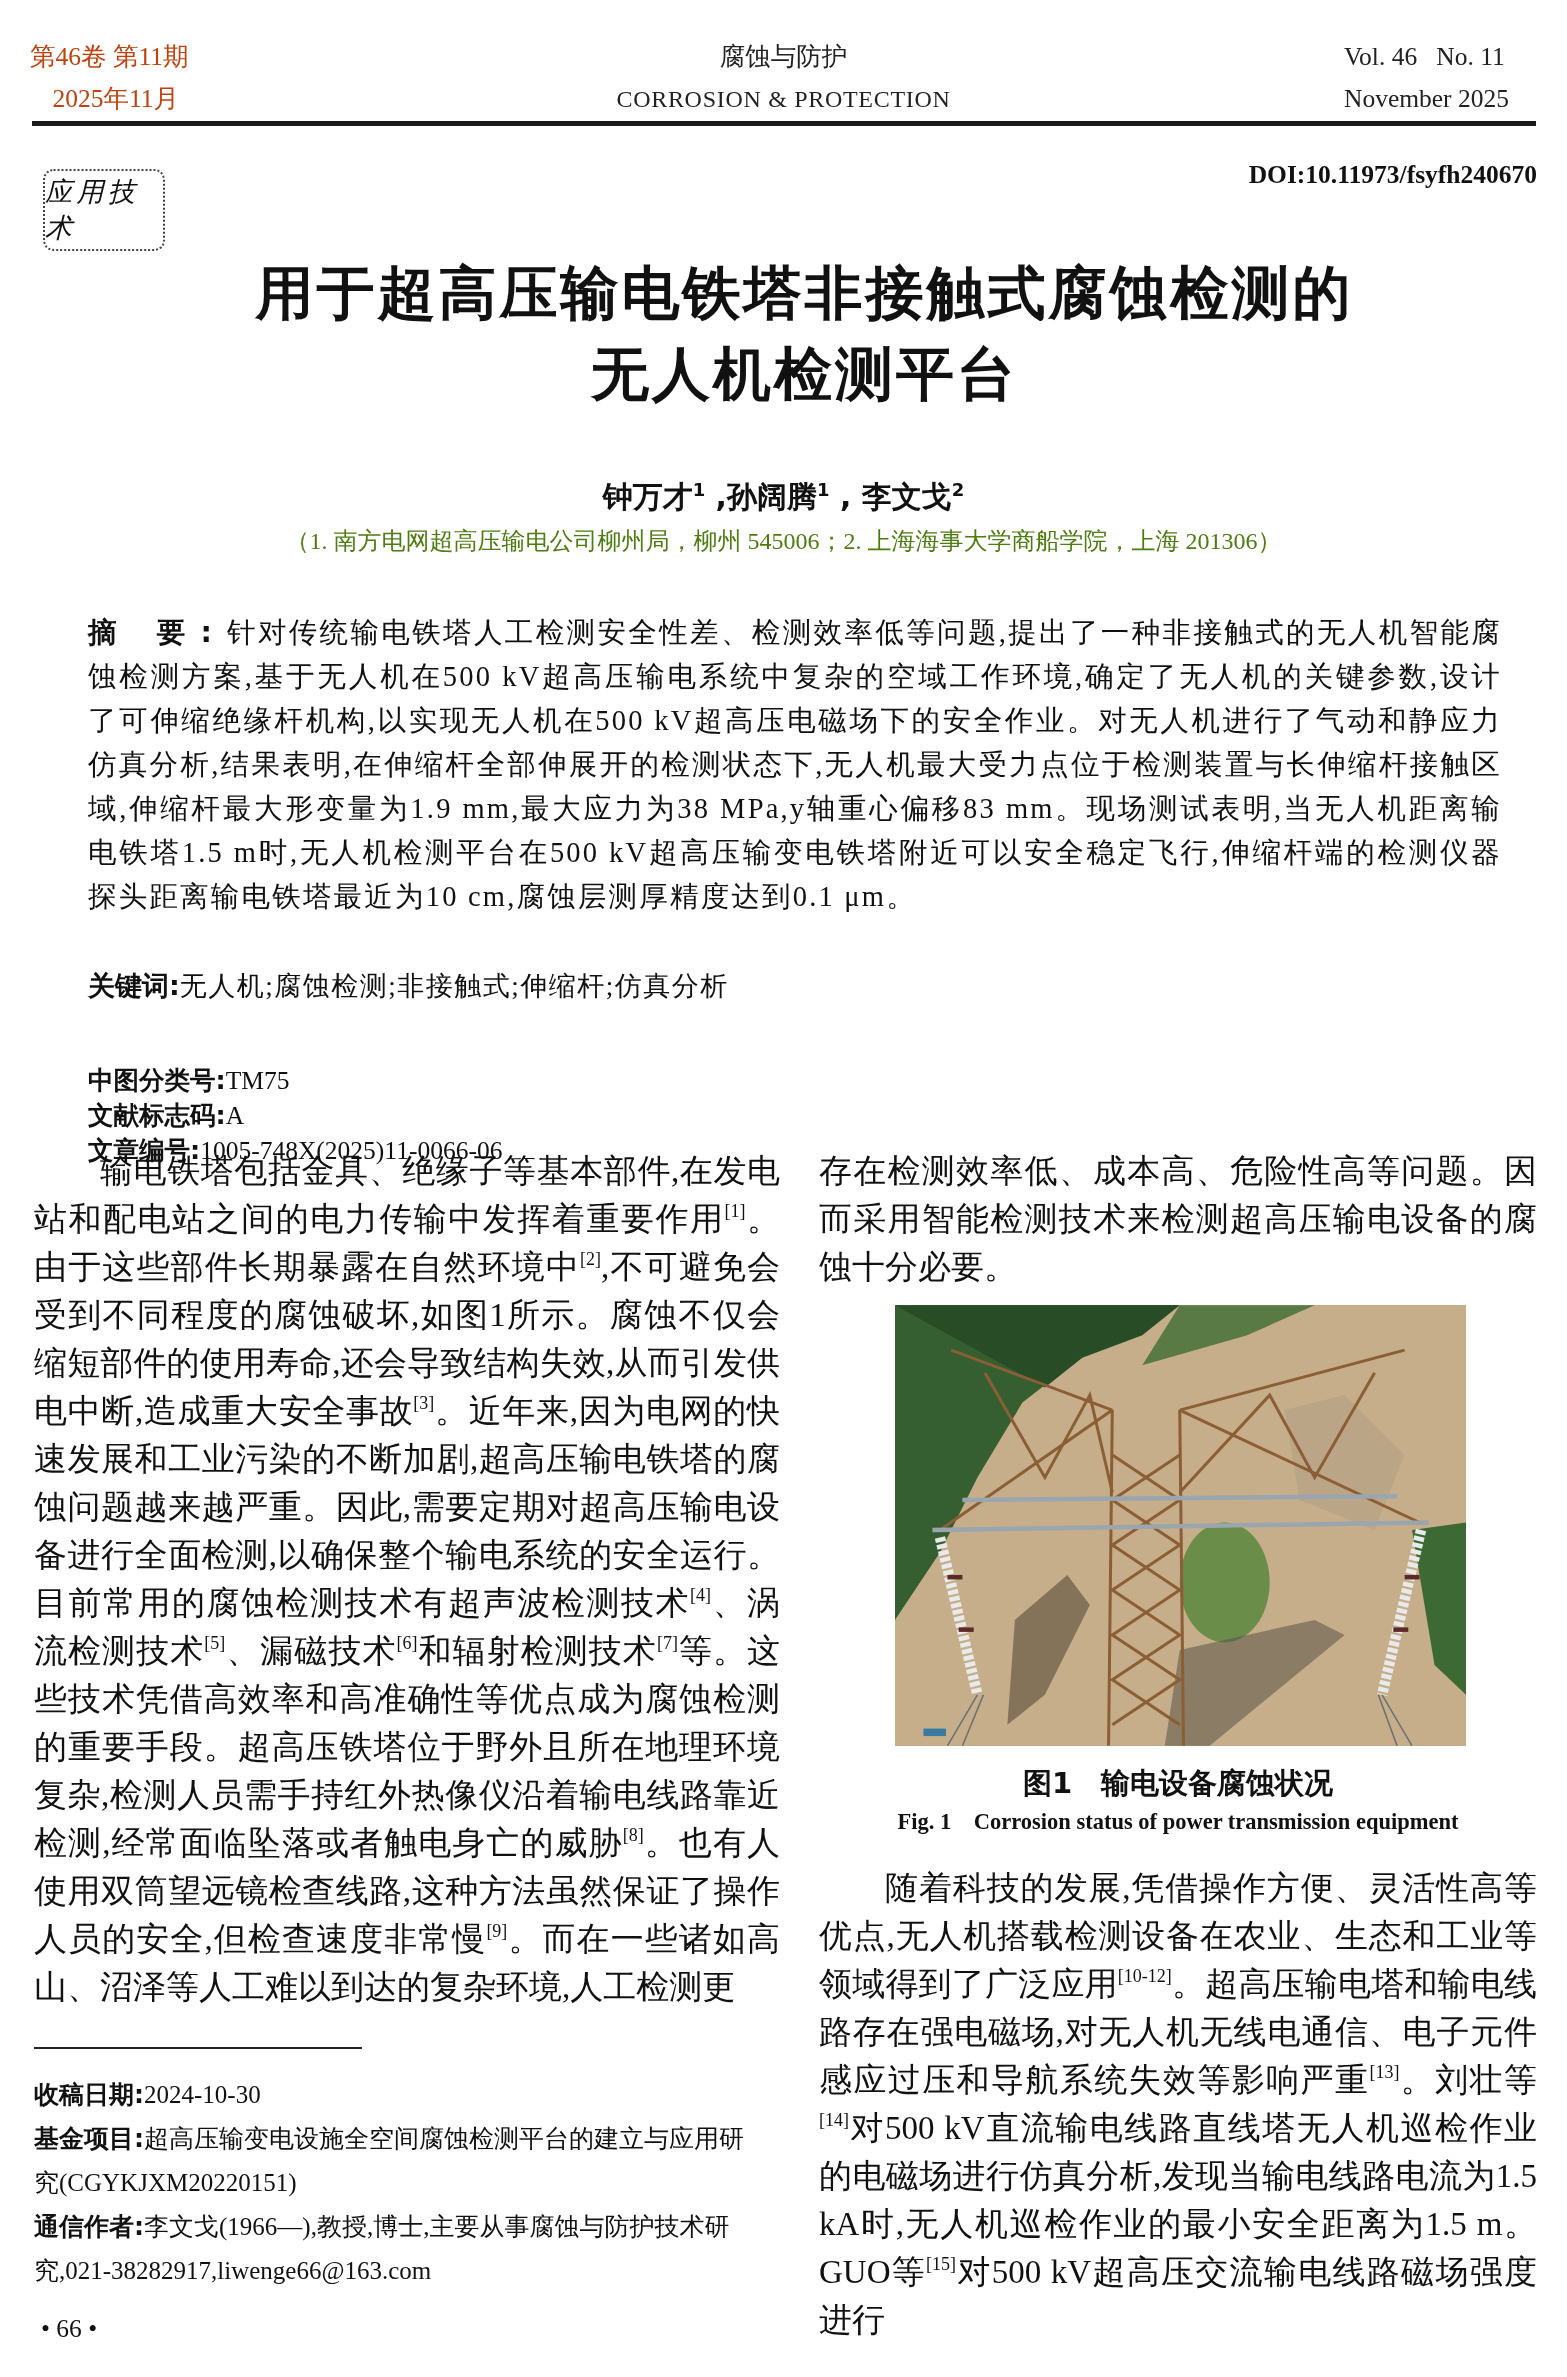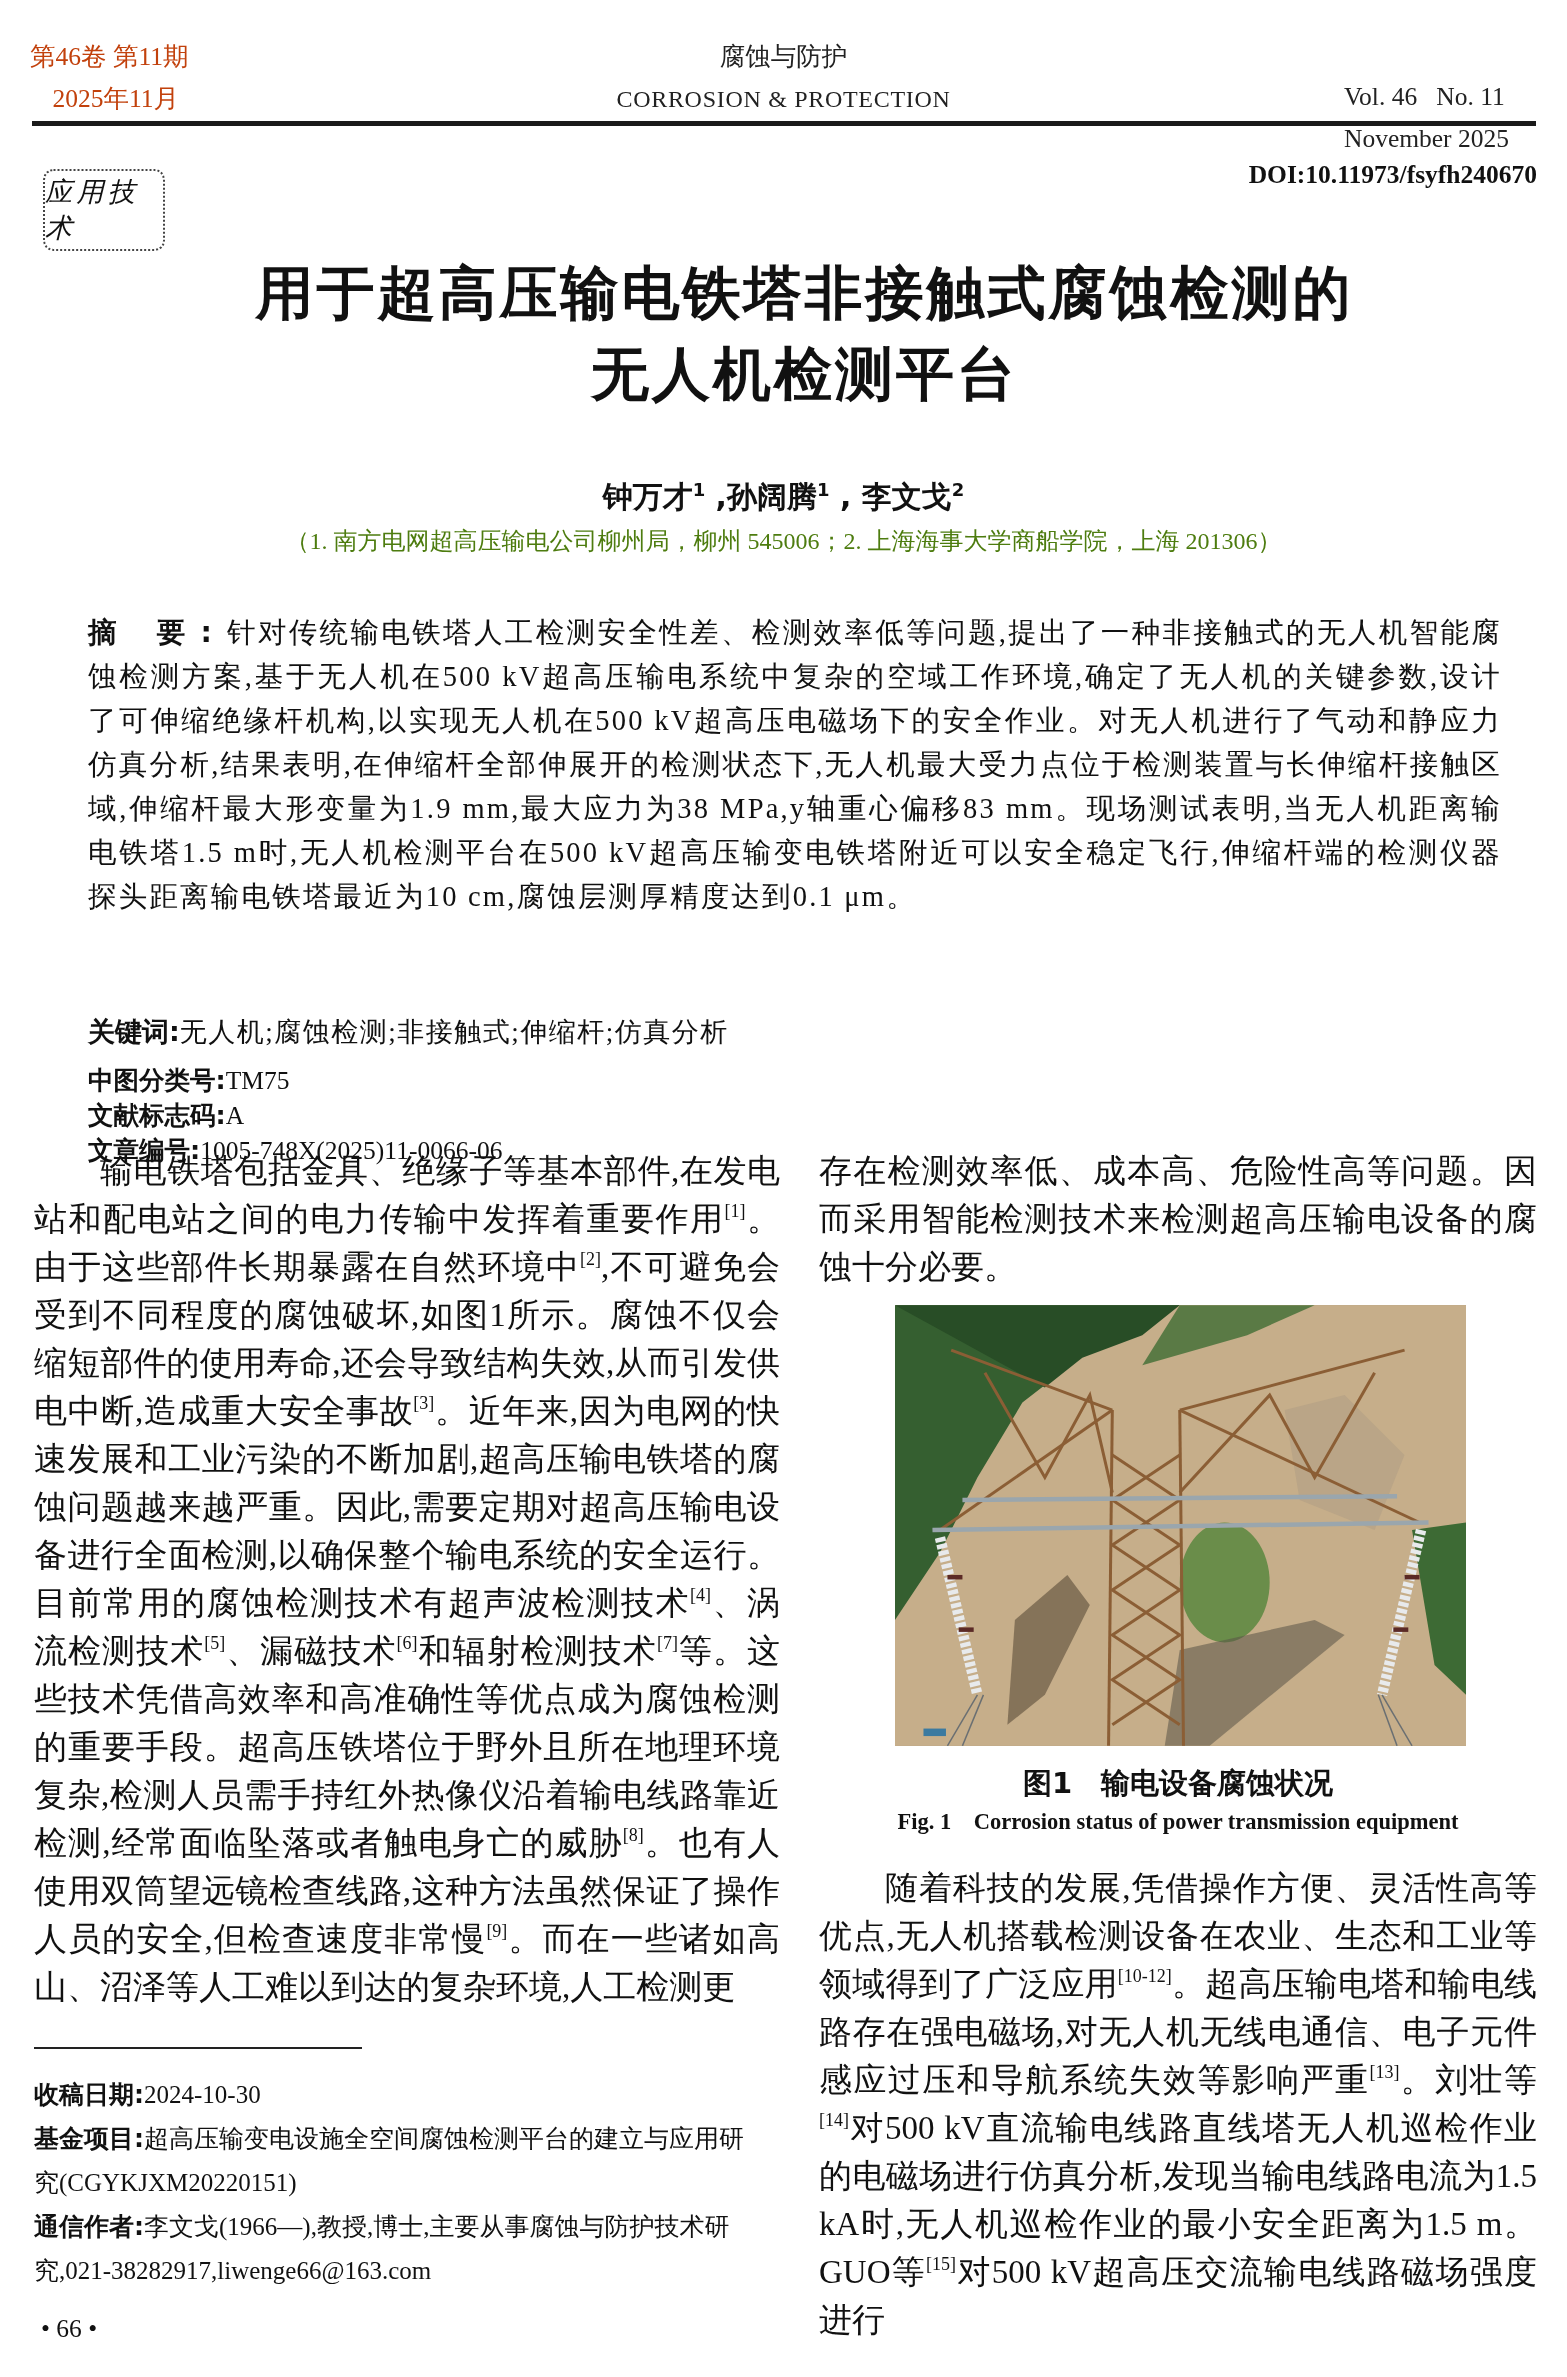--- a/index.html
+++ b/index.html
@@ -6,37 +6,37 @@
   body { width: 1567px; height: 2377px; position: relative; overflow: hidden; color: #111; font-family: "DejaVu Serif", "Liberation Serif", serif; }
   .abs { position: absolute; }
   .serif { font-family: "Liberation Serif", "DejaVu Serif", serif; }
   .sans { font-family: "DejaVu Sans", "Liberation Sans", sans-serif; }
 
   
   .hdr-left { left: 30px; top: 36px; font-size: 25.5px; line-height: 42px; color: #c2410c; }
   .hdr-left .l2 { padding-left: 22.5px; display: block; }
   .hdr-center { left: 0; width: 1567px; top: 36px; text-align: center; font-size: 25.5px; line-height: 42px; color: #222; }
   .hdr-center .en { letter-spacing: 0.7px; font-size: 24px; }
-  .hdr-right { right: 58px; top: 36px; text-align: left; font-size: 25.5px; line-height: 42px; color: #222; margin-top: 40px; }
+  .hdr-right { right: 58px; top: 36px; text-align: left; font-size: 25.5px; line-height: 42px; color: #222; }
   .hdr-rule { left: 31.5px; top: 121px; width: 1504px; height: 4.5px; background: #1a1a1a; }
 
   .section-badge { left: 43px; top: 169px; width: 118px; height: 78px; border: 2.2px dotted #444; border-radius: 10.5px; display: flex; align-items: center; justify-content: center; font-size: 27px; letter-spacing: 4.5px; font-style: italic; }
   .doi { right: 30px; top: 160px; font-size: 25.5px; font-weight: bold; }
 
   .title { left: 0; width: 1567px; text-align: center; font-size: 58px; font-weight: bold; letter-spacing: 3px; margin-left: 21px; }
   .title.t1 { top: 255px; }
   .title.t2 { top: 336px; }
 
   .authors { left: 0; width: 1567px; top: 477px; text-align: center; font-size: 30px; font-weight: bold; }
   .authors sup { font-size: 18px; }
   .affil { left: 0; width: 1567px; top: 525px; text-align: center; font-size: 24px; color: #4d7c0f; }
 
   .abstract { left: 88px; top: 611px; width: 1414px; font-size: 28.5px; line-height: 44px; text-align: justify; letter-spacing: 2.2px; }
   .abstract .lbl { font-weight: bold; letter-spacing: 15px; font-family: "DejaVu Sans", sans-serif; }
-  .kw { left: 88px; top: 1014px; font-size: 27px; letter-spacing: 1.5px; }
+  .kw { left: 88px; top: 968px; font-size: 27px; letter-spacing: 1.5px; }
   .kw .lbl, .clc .lbl { font-weight: bold; font-family: "DejaVu Sans", sans-serif; letter-spacing: 0; }
   .clc { left: 88px; top: 1063px; font-size: 25.5px; display: flex; gap: 0; flex-direction: column; }
   .clc .item { margin-right: 82px; }
 
   .col { font-size: 33px; line-height: 48px; text-align: justify; }
   .col-left { left: 34px; top: 1147px; width: 746px; }
   .col-right-top { left: 819px; top: 1147px; width: 718px; }
   .col-right-bot { left: 819px; top: 1864px; width: 718px; }
   .col p { margin: 0; }
   .indent { text-indent: 66px; }

